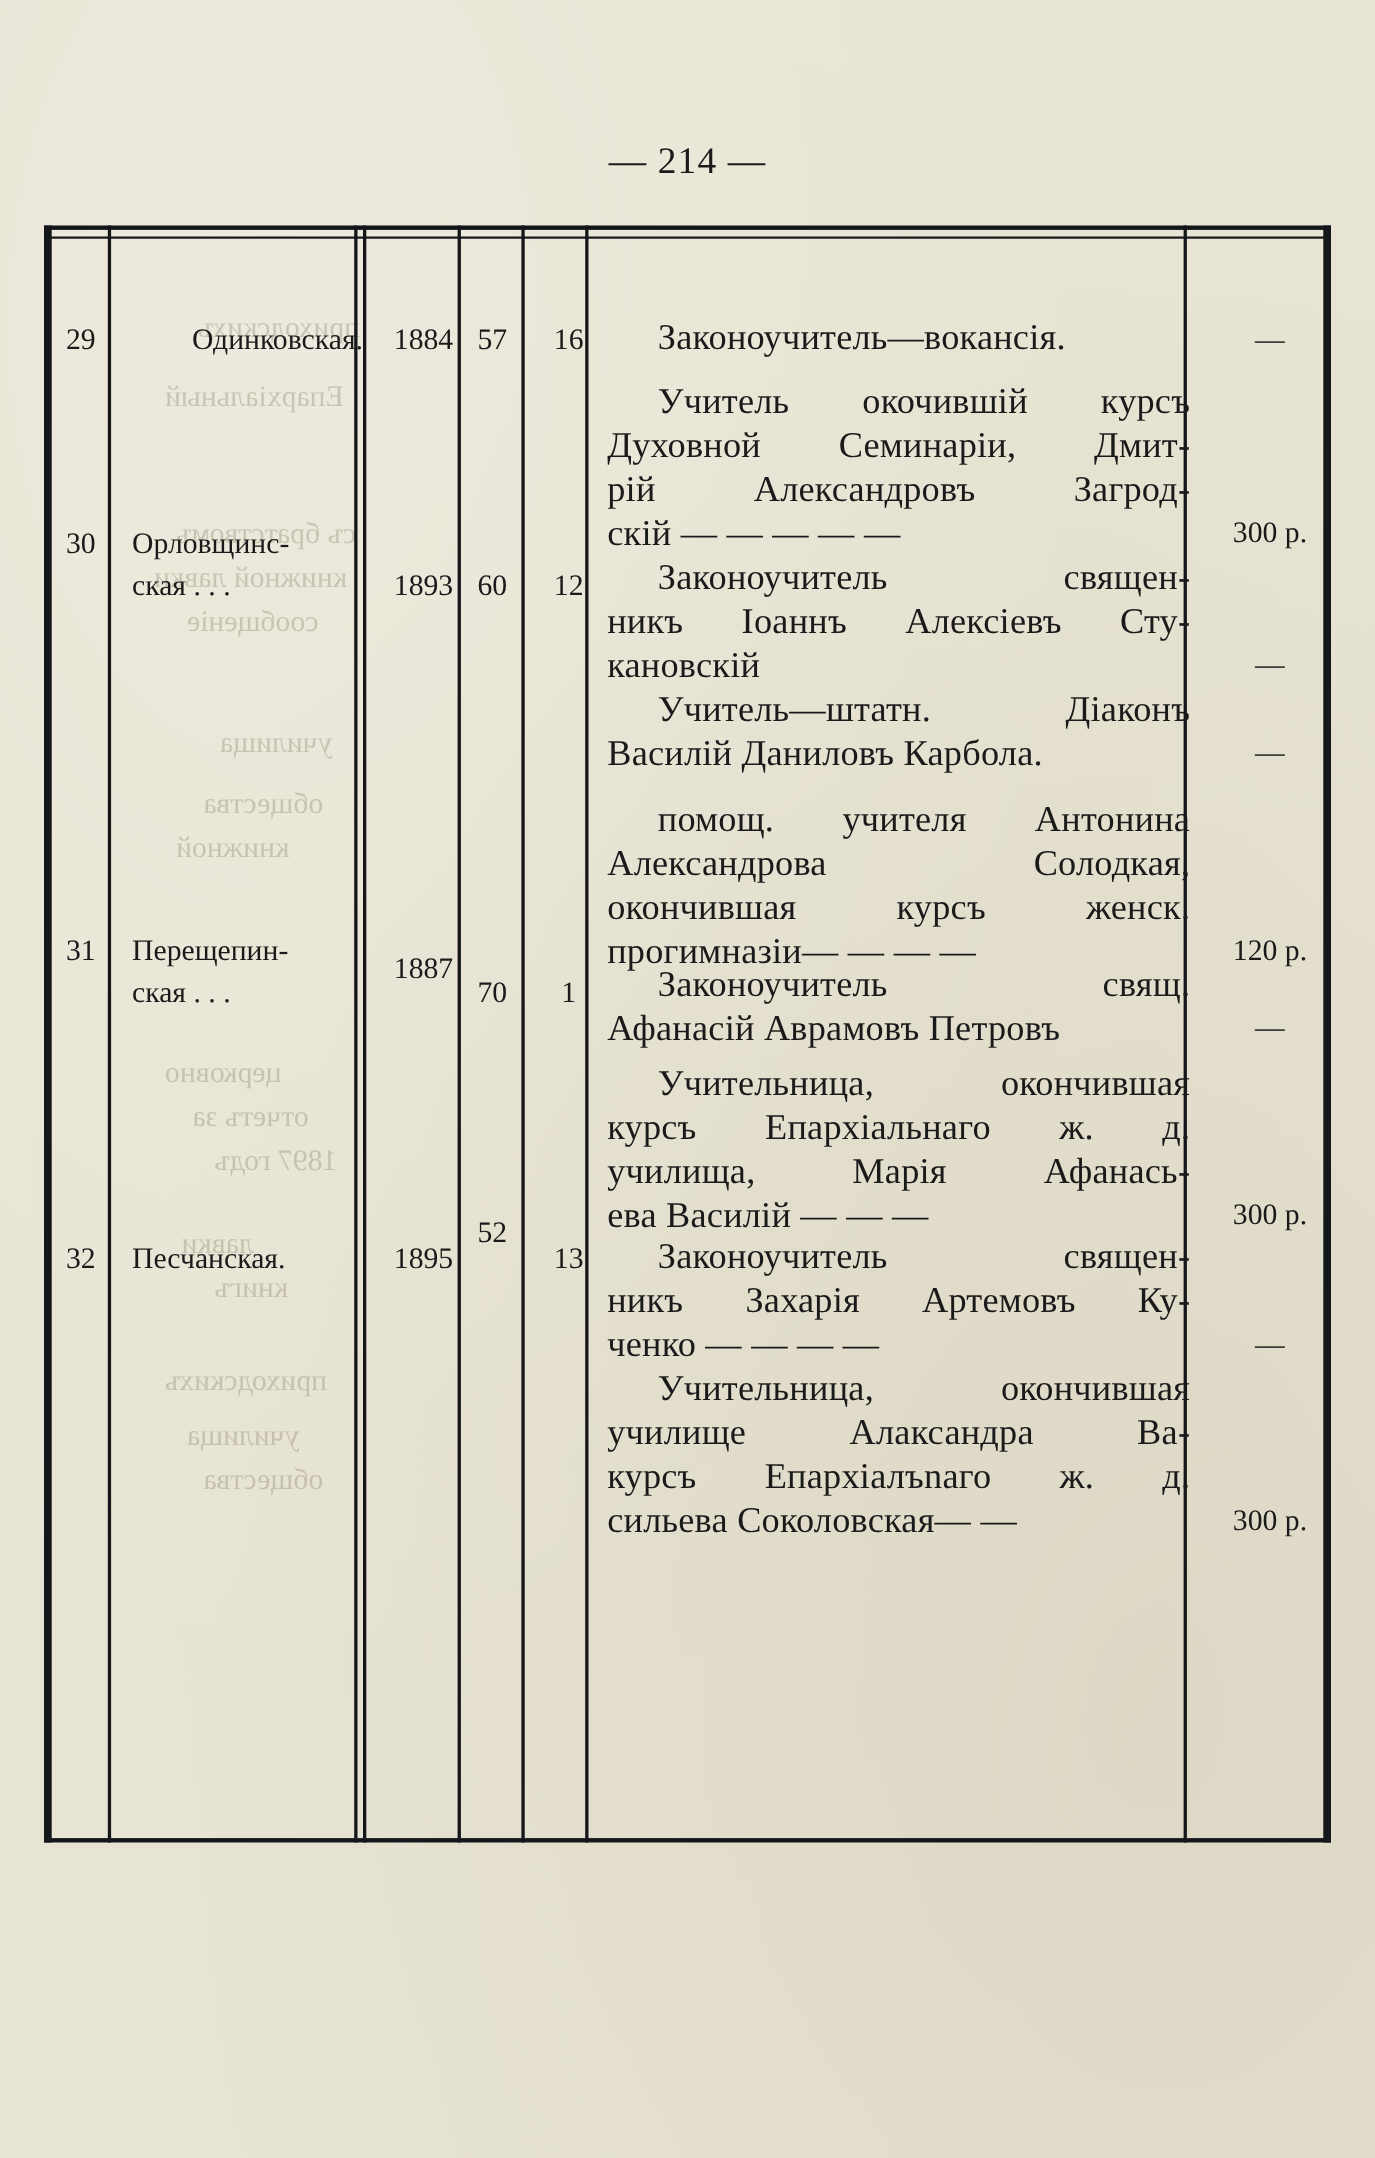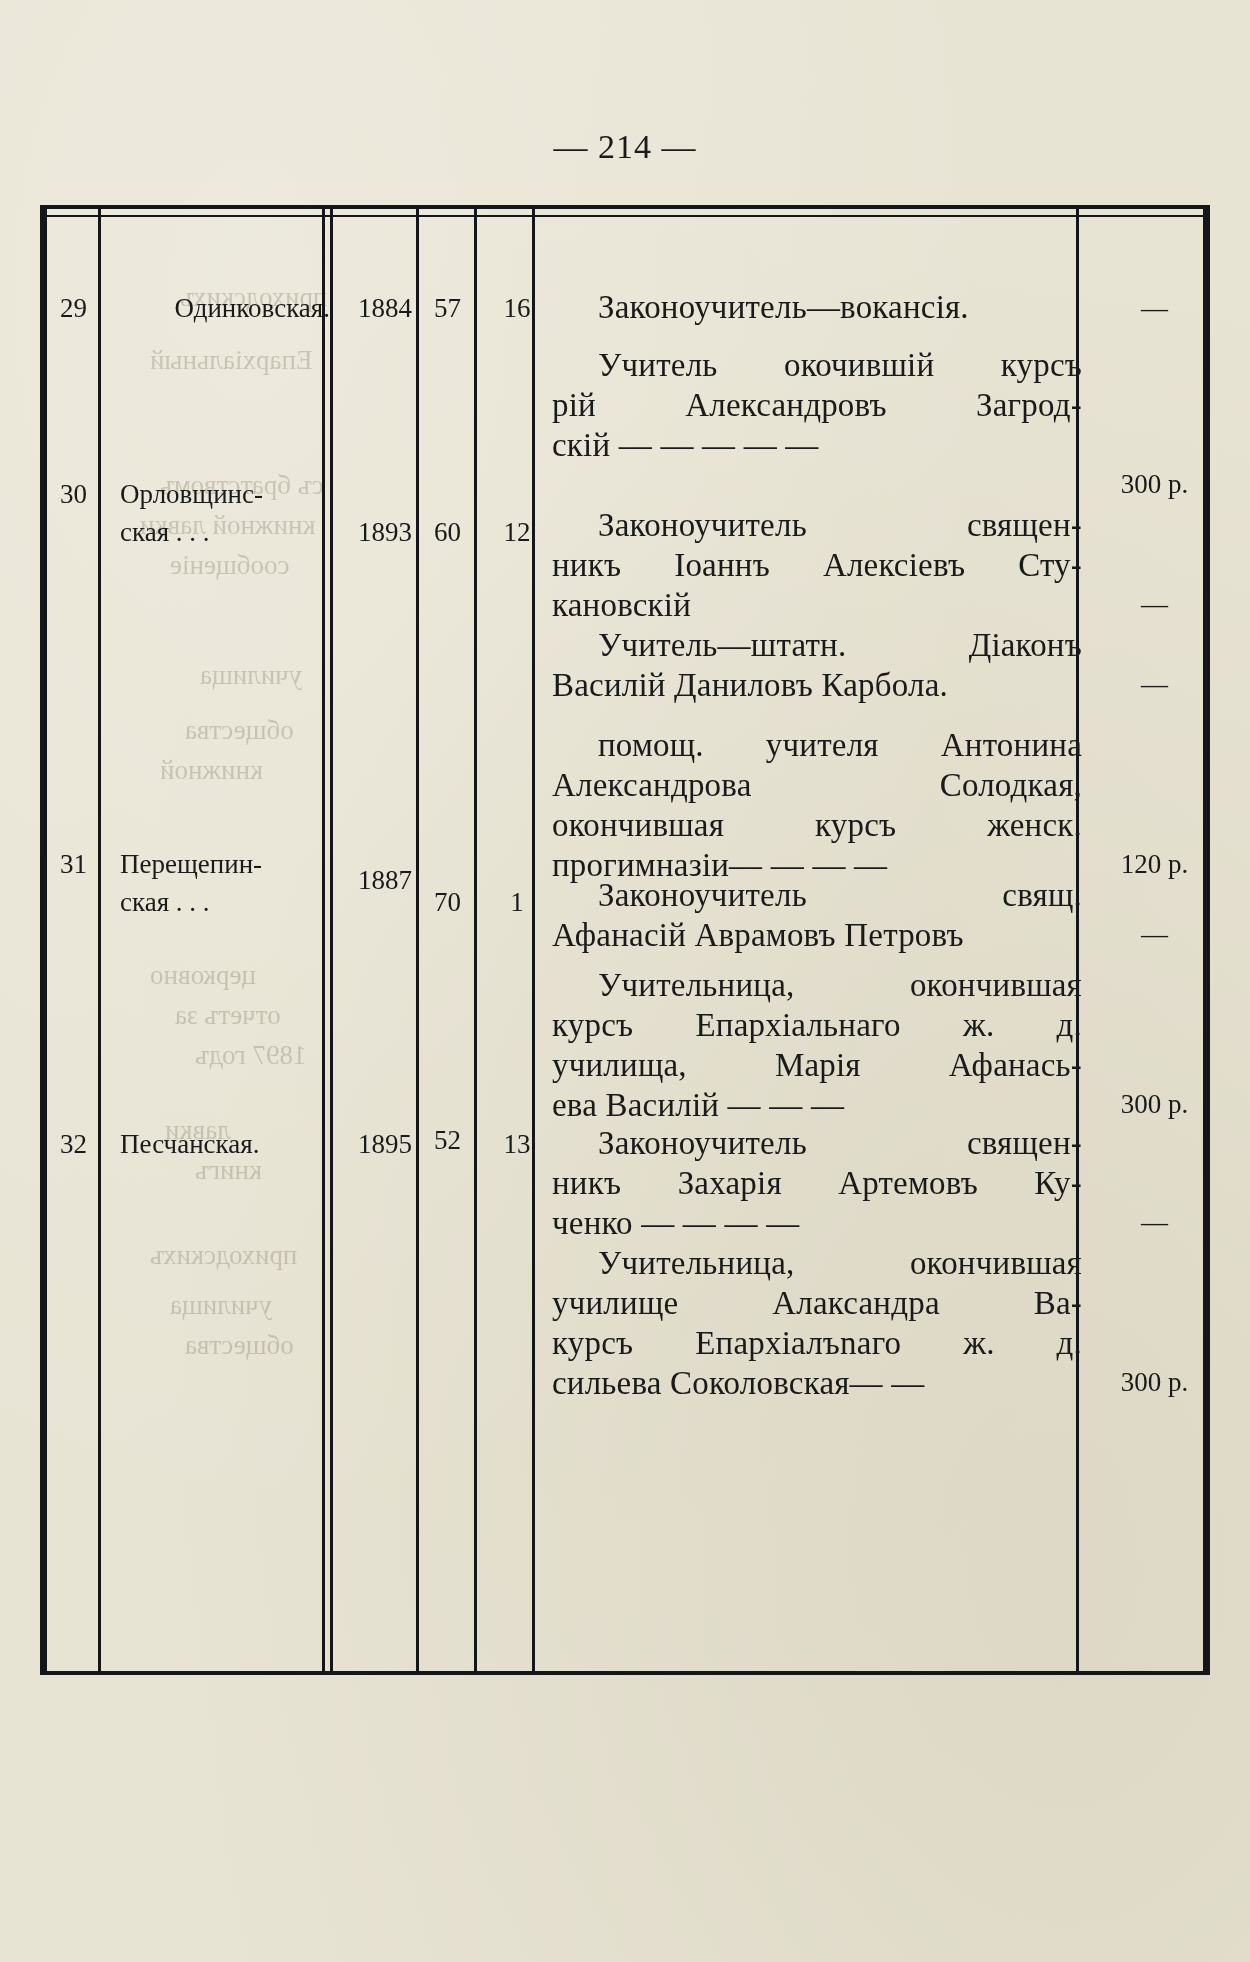--- a/index.html
+++ b/index.html
@@ -167,20 +167,21 @@
     <div class="row">
       <div class="cell num" style="top:258px;">30</div>
       <div class="cell school" style="top:258px;">Орловщинс-</div>
       <div class="cell school" style="top:296px;">ская  .  .  .</div>
       <div class="cell year" style="top:296px;">1893</div>
       <div class="cell boys" style="top:296px;">60</div>
       <div class="cell girls" style="top:296px;">12</div>
 
       <div class="cell staff" style="top:128px;">
         <p class="ind">Учитель окочившій курсъ</p>
+        <p>Духовной Семинаріи, Дмит-</p>
         <p>рій Александровъ Загрод-</p>
         <p class="last dashes">скій   —   —   —   —   —</p>
       </div>
       <div class="cell salary" style="top:248px;">300 р.</div>
 
       <div class="cell staff" style="top:288px;">
         <p class="ind">Законоучитель священ-</p>
         <p>никъ Іоаннъ Алексіевъ Сту-</p>
         <p class="last">кановскій</p>
       </div>
@@ -221,21 +222,21 @@
         <p>училища,   Марія  Афанась-</p>
         <p class="last dashes">ева  Василій      —    —    —</p>
       </div>
       <div class="cell salary" style="top:868px;">300 р.</div>
     </div>
 
     <div class="row">
       <div class="cell num" style="top:908px;">32</div>
       <div class="cell school" style="top:908px;">Песчанская.</div>
       <div class="cell year" style="top:908px;">1895</div>
-      <div class="cell boys" style="top:904px;">52</div>
+      <div class="cell boys" style="top:884px;">52</div>
       <div class="cell girls" style="top:908px;">13</div>
 
       <div class="cell staff" style="top:906px;">
         <p class="ind">Законоучитель священ-</p>
         <p>никъ  Захарія  Артемовъ Ку-</p>
         <p class="last dashes">ченко      —      —     —     —</p>
       </div>
       <div class="cell salary" style="top:986px;">—</div>
 
       <div class="cell staff" style="top:1026px;">

